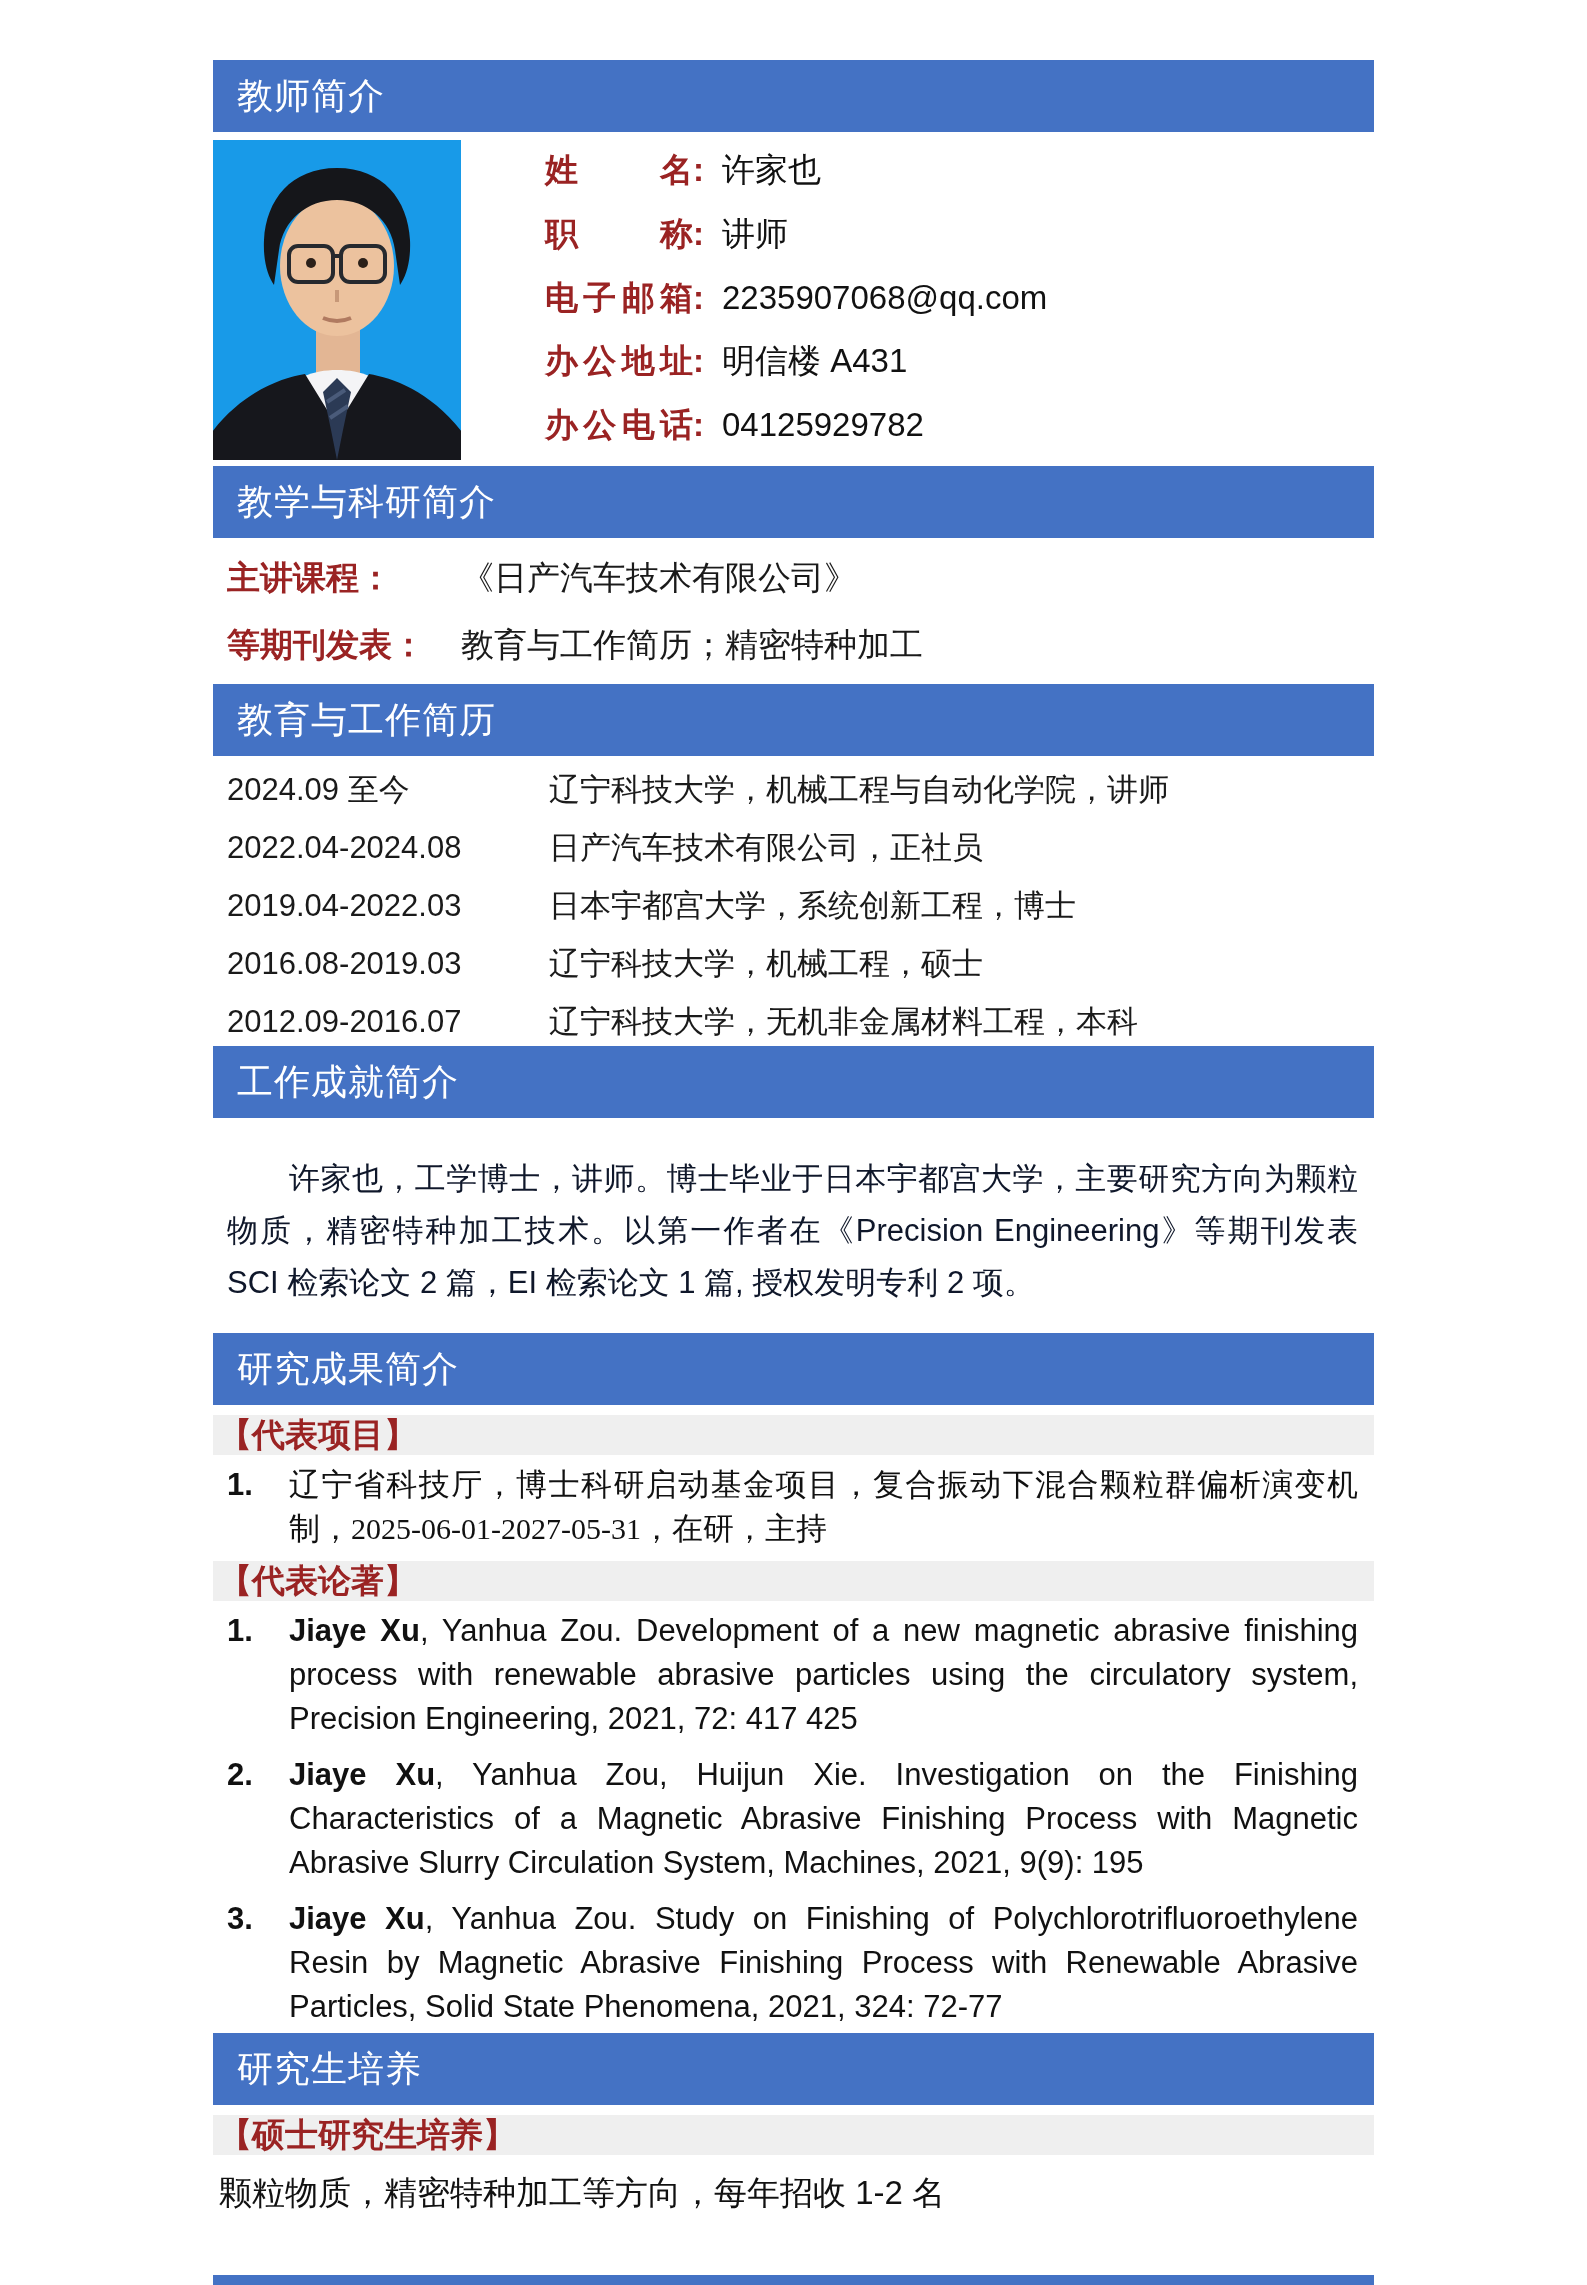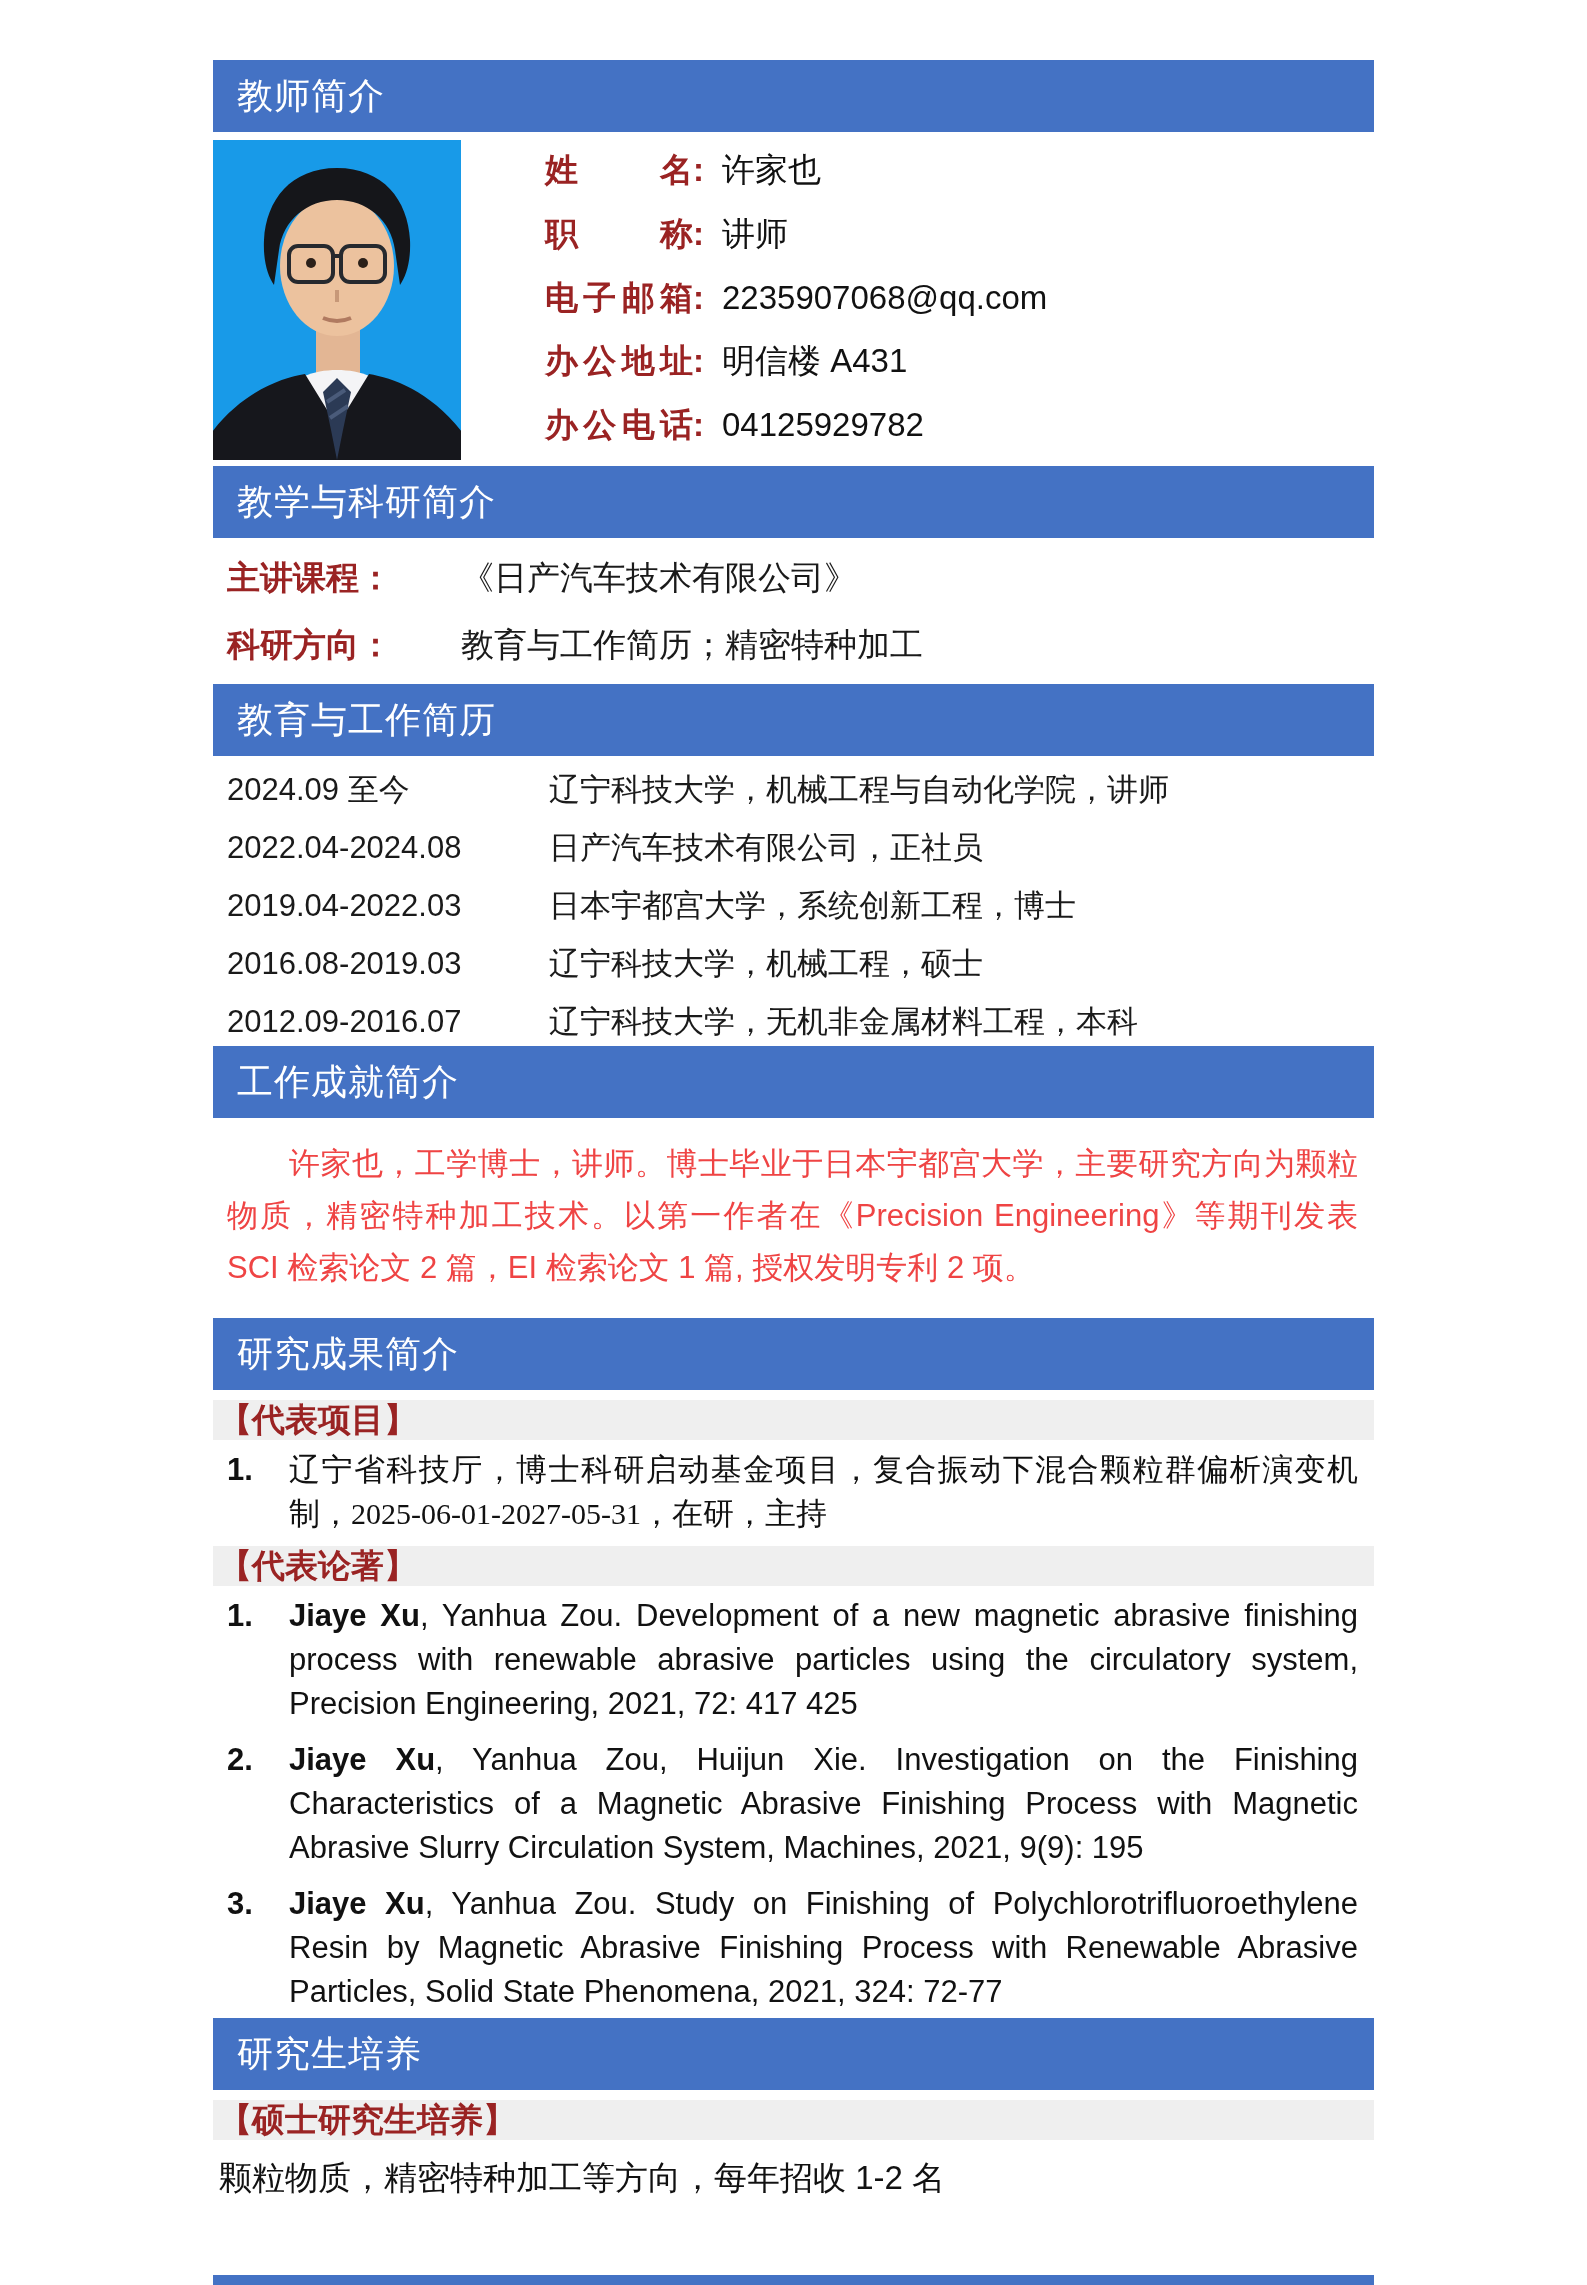--- a/index.html
+++ b/index.html
@@ -43,21 +43,21 @@
   
   .hrows { padding:16px 0 6px 14px; }
   .hrow { display:flex; font-size:31px; margin-bottom:22px; line-height:36px; }
   .hrow:last-child { margin-bottom:0; }
   .hperiod { width:322px; flex:none; }
   .hdetail { flex:1; }
 
   
   .para {
     font-size:31px; line-height:52px; text-align:justify; text-indent:2em;
-    margin:20px 16px 24px 14px; color:#ef4444;
+    margin:35px 16px 24px 14px; color:#0f172a;
   }
 
   
   .strip {
     height:40px; background:var(--strip_gray,#EFEFEF);
     display:flex; align-items:center; padding-left:6px; box-sizing:border-box;
     margin-top:10px;
   }
   .strip-title { color:var(--accent_red,#9A2323); font-weight:700; font-size:33px; }
 
@@ -138,21 +138,21 @@
   </div>
 
   <div class="secbar bar-mt">
     <span>教学与科研简介</span>
   </div>
   <div class="trows">
     <div class="trow">
       <span class="tlabel">主讲课程：</span><span class="tvalue">《日产汽车技术有限公司》</span>
     </div>
     <div class="trow">
-      <span class="tlabel">科研方向：</span><span class="tvalue">教育与工作简历；精密特种加工</span>
+      <span class="tlabel">等期刊发表：</span><span class="tvalue">教育与工作简历；精密特种加工</span>
     </div>
   </div>
 
   <div class="secbar">
     <span>教育与工作简历</span>
   </div>
   <div class="hrows">
     <div class="hrow">
       <span class="hperiod">2024.09 至今</span>
       <span class="hdetail">辽宁科技大学，机械工程与自动化学院，讲师</span>

